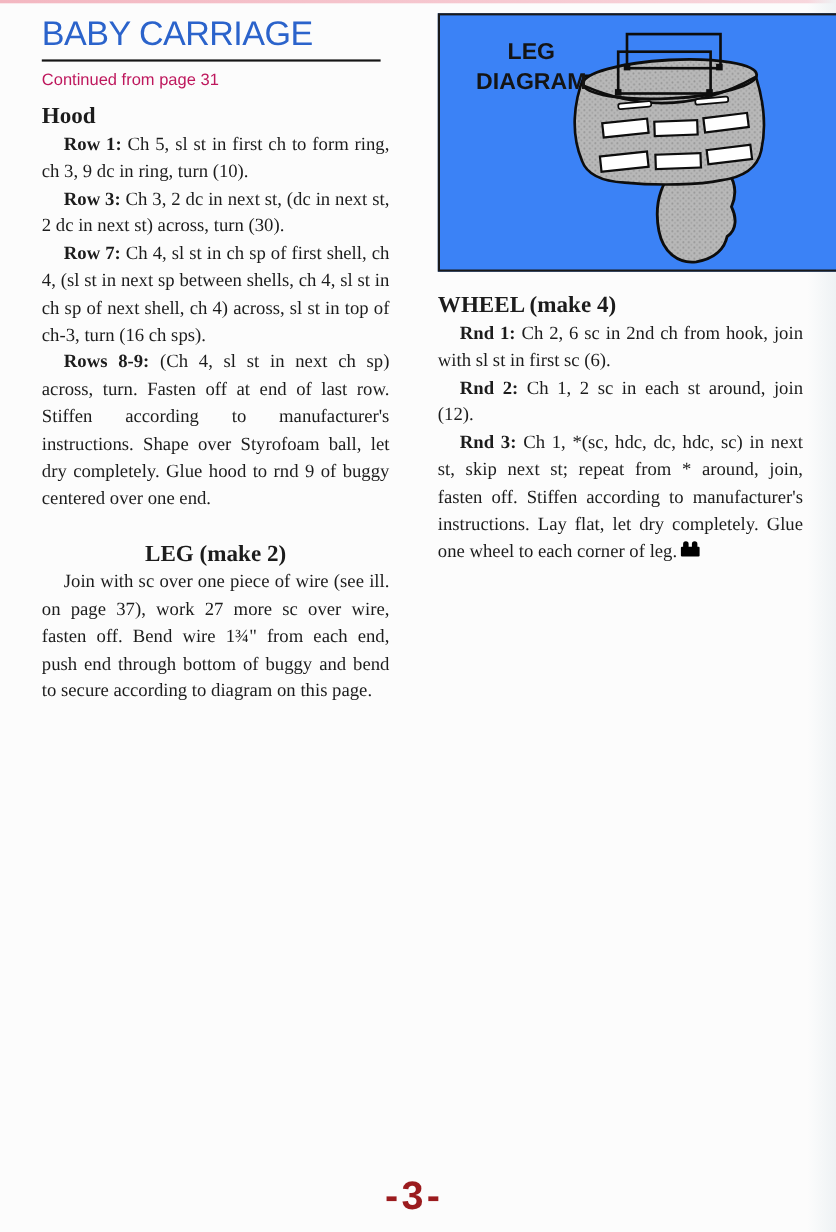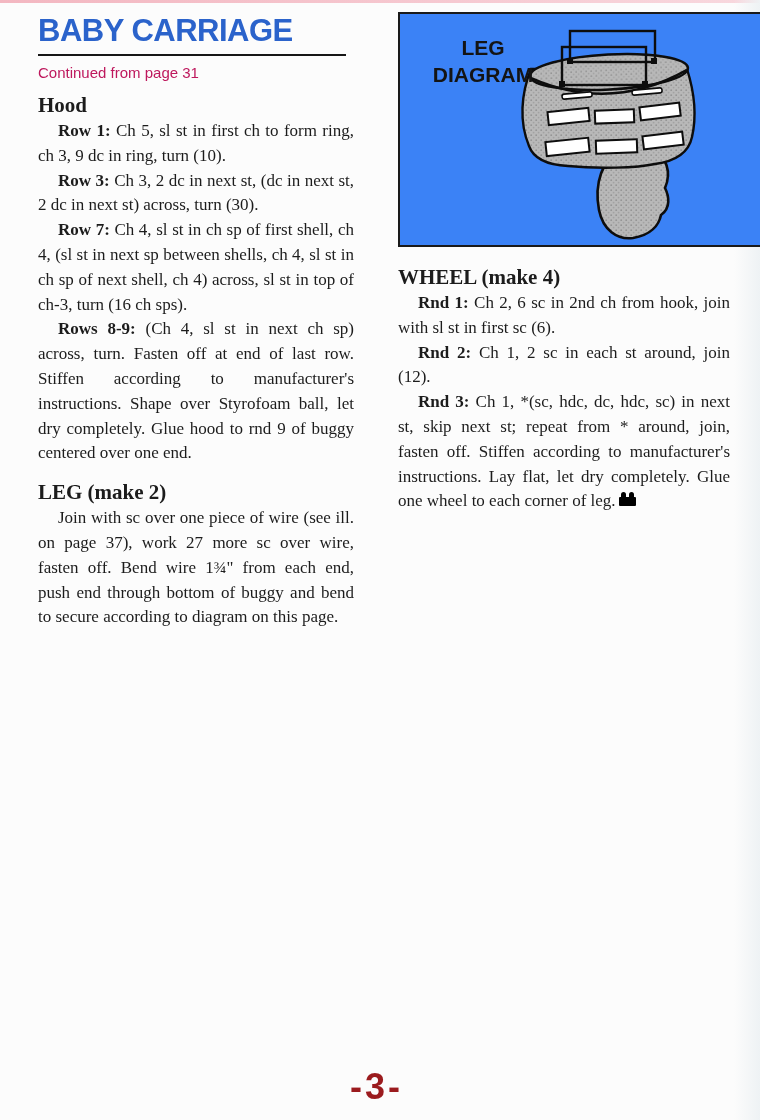--- a/index.html
+++ b/index.html
@@ -19,21 +19,21 @@
   .scan-right-shade{
     position:absolute;top:0;right:0;width:26px;height:1120px;
     background:linear-gradient(to left,#eef2f4,rgba(255,255,255,0));
   }
   
   .col-left{
     position:absolute;left:38px;top:14px;width:316px;
   }
   .title{
     font-family:"Liberation Sans", sans-serif;
-    font-weight:bold;
+    font-weight:normal;
     font-size:31px;
     letter-spacing:-0.5px;
     color:#2b63cb;
     margin:0 0 6px 0;
     line-height:34px;
   }
   .title-rule{
     width:308px;height:0;
     border-top:2.5px solid #161616;
     margin:0 0 8px 0;
@@ -43,21 +43,21 @@
     font-size:15px;
     color:#be185d;
     margin:0 0 10px 0;
   }
   .sec-head{
     font-size:21px;
     font-weight:bold;
     margin:12px 0 2px 0;
     line-height:24px;
   }
-  .sec-head.big-gap{margin-top:14px;}
+  .sec-head.big-gap{margin-top:25px;text-align:center;}
   .body-para{
     font-size:17px;
     line-height:24.8px;
     text-align:justify;
     text-indent:20px;
     margin:0;
   }
   .body-para b{font-weight:bold;}
   
   .col-right{

